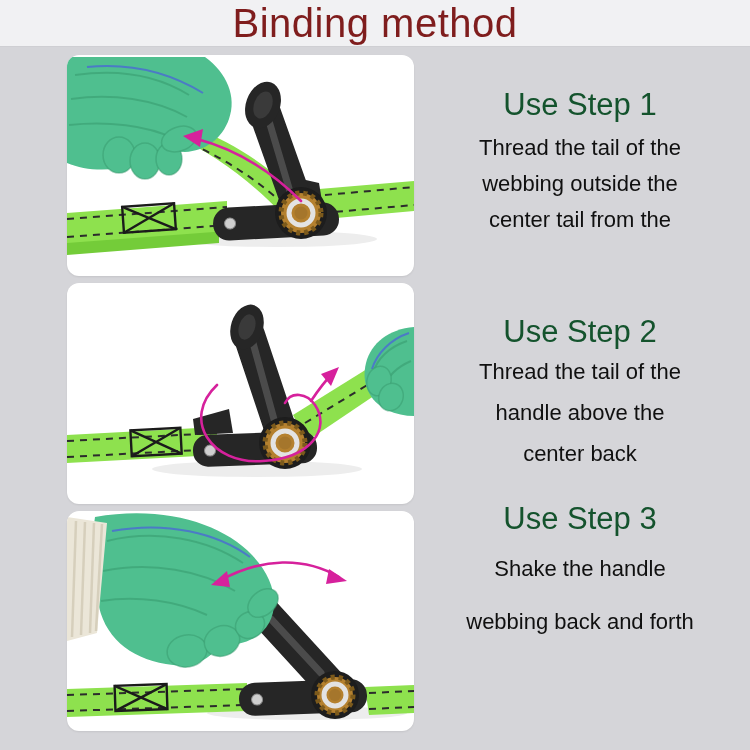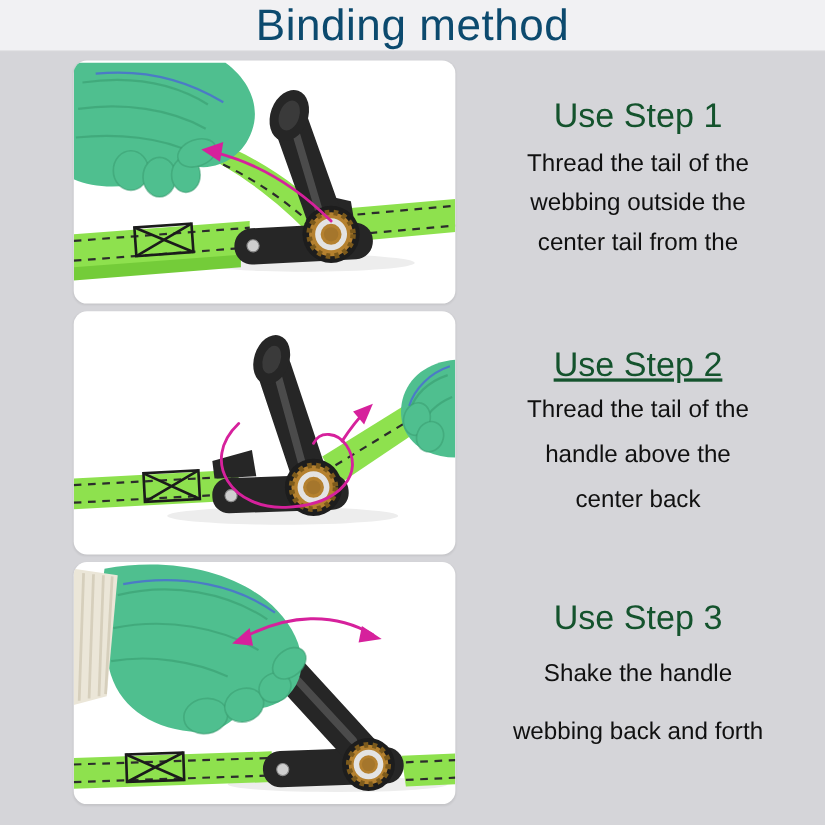--- a/index.html
+++ b/index.html
@@ -12,45 +12,45 @@
     overflow:hidden;
   }
   
   .title-band{
     position:absolute;top:0;left:0;width:750px;height:46px;
     background:var(--band-bg,#f1f1f3);
     border-bottom:1px solid #cfcfd3;
     display:flex;align-items:center;justify-content:center;
   }
   .title-band h1{
-    margin:16px;font-size:40px;font-weight:400;letter-spacing:.5px;color:#0c4a6e;
+    margin:16px;font-size:40px;font-weight:400;letter-spacing:.5px;color:#7f1d1d;
   }
   
   .photo-panel{
     position:absolute;left:67px;width:347px;margin:0;
     background:var(--panel-bg,#ffffff);
     border-radius:12px;overflow:hidden;
     box-shadow:0 1px 2px rgba(0,0,0,.08);
   }
   #panel1{top:55px;height:221px;}
   #panel2{top:283px;height:221px;}
   #panel3{top:511px;height:220px;}
   .photo-panel svg{display:block;width:100%;height:100%;}
   
   .step-block{
     position:absolute;left:413px;width:334px;text-align:center;
   }
   #step1{top:87px;}
   #step2{top:314px;}
-  #step3{top:544px;}
+  #step3{top:501px;}
   .step-heading{
     margin:0;font-size:31px;font-weight:400;line-height:36px;color:#14532d;
   }
   #step1 .step-heading{margin-bottom:7px;}
-  #step2 .step-heading{margin-bottom:1px;text-decoration:underline;}
+  #step2 .step-heading{margin-bottom:1px;}
   #step3 .step-heading{margin-bottom:5px;}
   .step-line{font-size:22px;font-weight:400;color:#101010;}
   #step1 .step-line{line-height:36px;}
   #step2 .step-line{line-height:41px;}
   #step3 .step-line{line-height:53px;}
   
   .webbing{fill:var(--webbing,#8ee14e);}
   .webbing-dark{fill:var(--webbing-dark,#74cc39);}
   .stitch{stroke:#2c2c2c;stroke-width:2;stroke-dasharray:7 6;fill:none;}
   .xmark{stroke:#1b1b1b;stroke-width:2.4;fill:none;}

